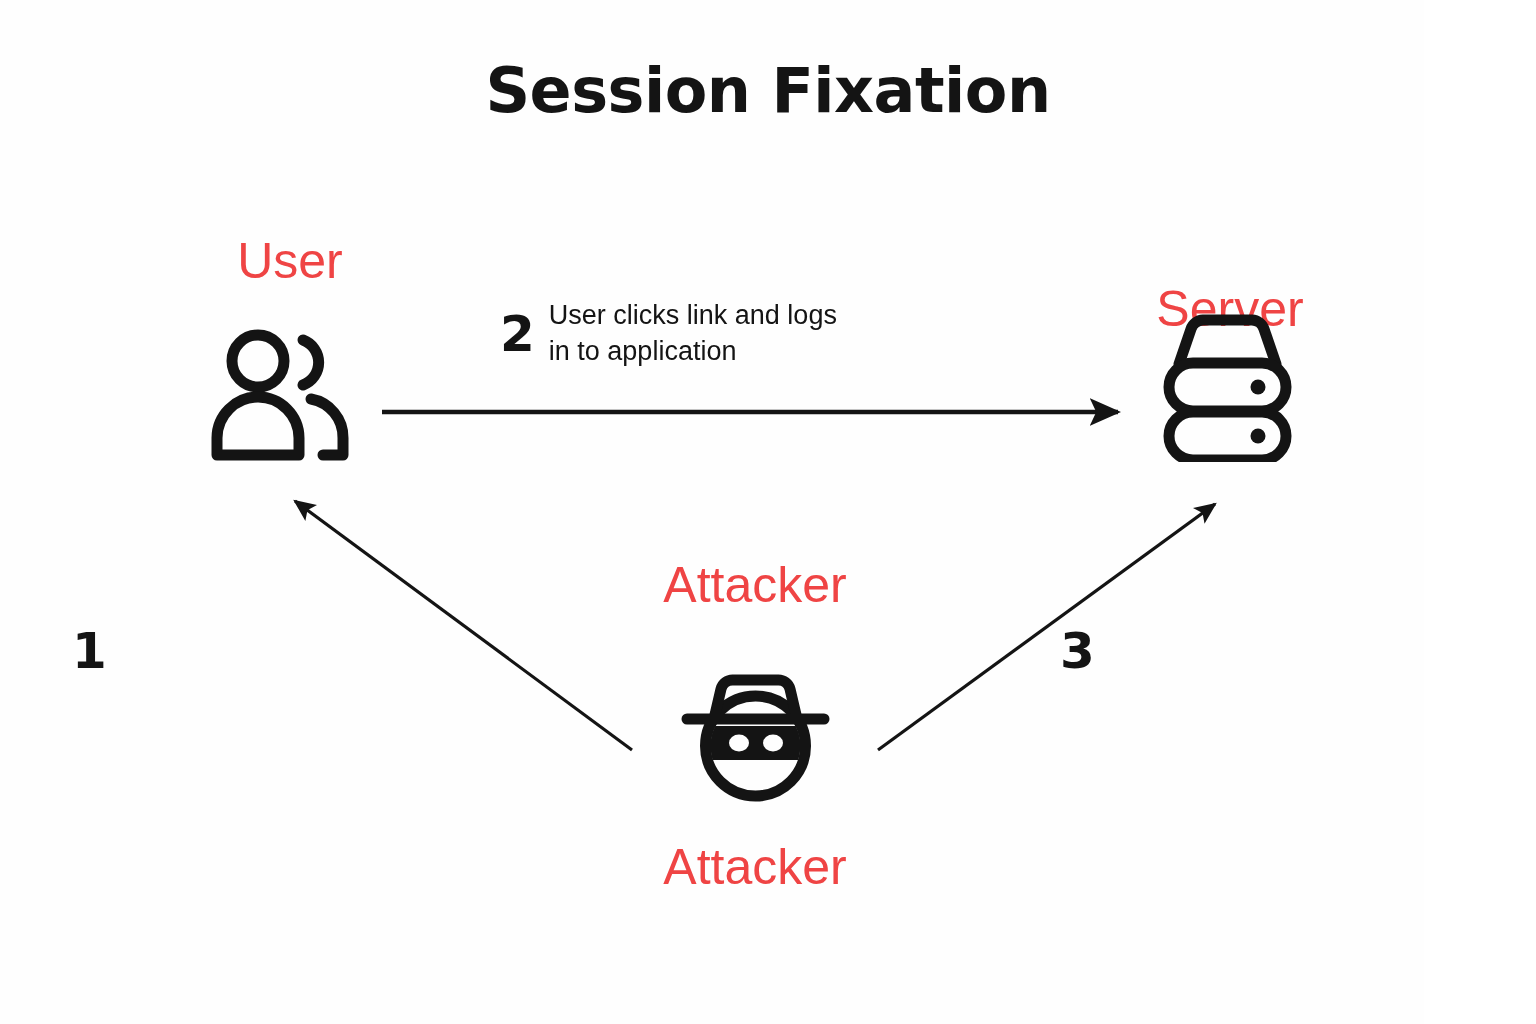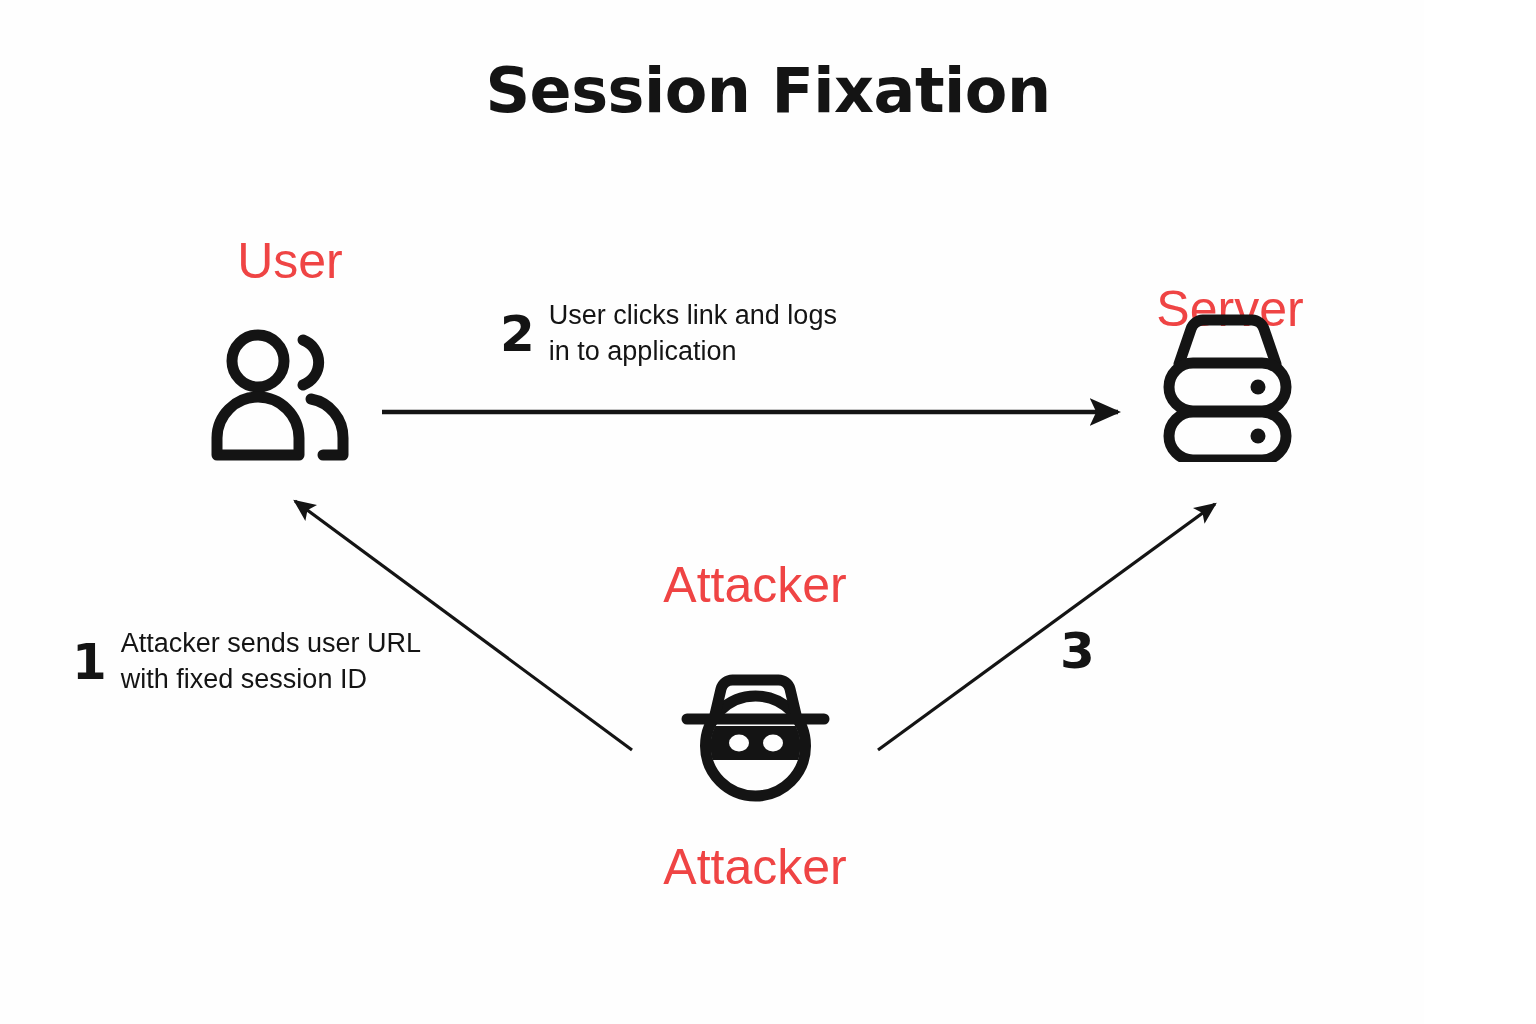--- a/index.html
+++ b/index.html
@@ -166,22 +166,20 @@
       <path d="M 36 57 L 43 27 A 12 12 0 0 1 55 18 L 100 18 A 12 12 0 0 1 112 27 L 119 57" fill="none" stroke="#141414" stroke-width="11" stroke-linejoin="round" stroke-linecap="round"></path>
 
       <line x1="9" y1="57" x2="146" y2="57" stroke="#141414" stroke-width="11" stroke-linecap="round"></line>
     </svg>
   </div>
 
   <div class="node-label" id="attacker-bottom">Attacker</div>
 
   <div class="step" id="step-1">
     <span class="step-num">1</span>
-    <span class="step-text">Attacker sends user URL
-with fixed session ID</span>
   </div>
 
   <div class="step" id="step-2">
     <span class="step-num">2</span>
     <span class="step-text">User clicks link and logs
 in to application</span>
   </div>
 
   <div class="step" id="step-3">
     <span class="step-num">3</span>

